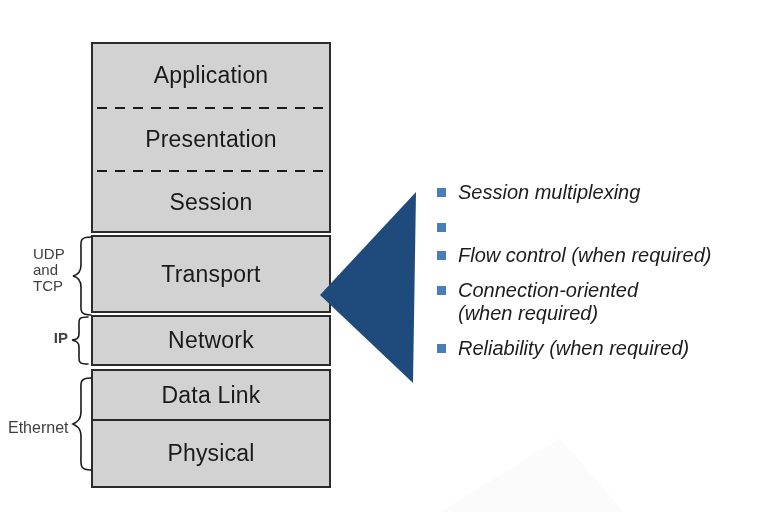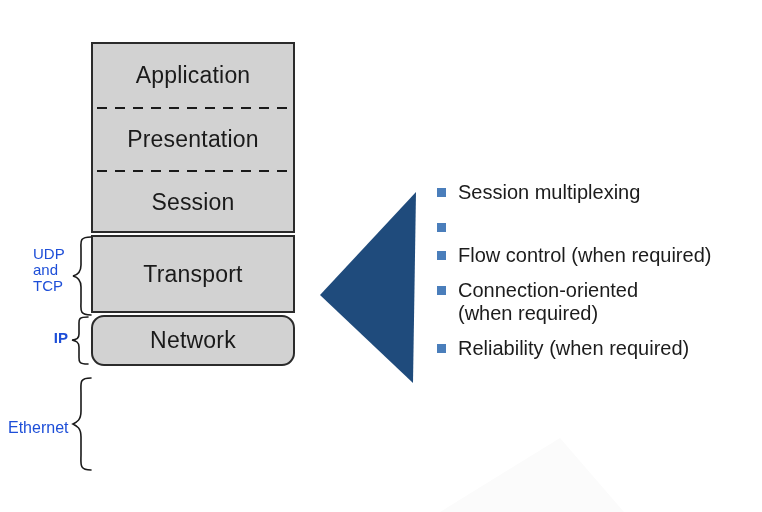--- a/index.html
+++ b/index.html
@@ -2,53 +2,53 @@
 <html><head>
 <meta charset="utf-8">
 <style>
   html,body{margin:0;padding:0;background:#ffffff;}
   #canvas{
     position:relative;width:762px;height:512px;background:#ffffff;overflow:hidden;
     font-family:"Liberation Sans",sans-serif;color:#1a1a1a;
   }
   
   .stack-box{
-    position:absolute;left:91px;width:204px;box-sizing:border-box;
+    position:absolute;left:91px;width:240px;box-sizing:border-box;
     background:#d2d2d2;border:2px solid #2b2b2b;
   }
   #upper-box{top:42px;height:191px;}
   #transport-box{top:235px;height:78px;}
   #network-box{top:315px;height:51px;}
   #lower-box{top:369px;height:119px;}
   .layer-row{
     display:flex;align-items:center;justify-content:center;
     font-size:23px;letter-spacing:.2px;
   }
   #upper-box .layer-row{height:63.6px;}
   .dashed-divider{
     position:absolute;left:4px;right:4px;height:2px;
     background:repeating-linear-gradient(90deg,#1a1a1a 0 10px,transparent 10px 18px);
   }
   #dash-1{top:63px;} #dash-2{top:126px;}
   #row-datalink{height:48px;}
   #solid-divider{height:2px;background:#2b2b2b;margin:0 0;}
   #row-physical{height:65px;}
   
-  .side-label{position:absolute;font-size:15px;line-height:16px;color:#1d4ed8;}
+  .side-label{position:absolute;font-size:15px;line-height:16px;color:#404040;}
   #label-udp-tcp{left:33px;top:246px;text-align:left;}
   #label-udp-tcp span{display:block;}
   #label-ip{left:40px;top:330px;width:28px;text-align:right;font-weight:bold;}
   #label-ethernet{left:8px;top:420px;font-size:16px;}
   
   #callout-list{
     position:absolute;left:437px;top:181px;list-style:none;margin:0;padding:0;
   }
   #callout-list li{
     display:flex;align-items:flex-start;margin:0 0 12px 0;
-    font-size:20px;line-height:23px;color:#1c1c1c;
+    font-size:20px;line-height:23px;color:#1c1c1c;font-style:italic;
   }
   .bullet-square{
     flex:0 0 auto;width:9px;height:9px;background:#4a7ebb;margin:7px 12px 0 0;
   }
   .bullet-text{white-space:nowrap;}
   #callout-list li:nth-child(4) .bullet-text{white-space:normal;max-width:200px;}
   
   #overlay{position:absolute;left:0;top:0;pointer-events:none;}
 </style>
 </head>
@@ -67,24 +67,33 @@
       <span>Session</span>
     </div>
     <div class="dashed-divider" id="dash-1"></div>
     <div class="dashed-divider" id="dash-2"></div>
   </div>
 
   <div class="stack-box layer-row" id="transport-box" style="display:flex;">
     <span>Transport</span>
   </div>
 
-  <div class="stack-box layer-row" id="network-box" style="display:flex;border-radius:13px;">
+  <div class="stack-box layer-row" id="network-box" style="display:flex;">
     <span>Network</span>
   </div>
 
+  <div class="stack-box" id="lower-box">
+    <div class="layer-row" id="row-datalink">
+      <span>Data Link</span>
+    </div>
+    <div id="solid-divider"></div>
+    <div class="layer-row" id="row-physical">
+      <span>Physical</span>
+    </div>
+  </div>
 
   <div class="side-label" id="label-udp-tcp">
     <span>UDP</span>
     <span>and</span>
     <span>TCP</span>
   </div>
   <div class="side-label" id="label-ip">IP</div>
   <div class="side-label" id="label-ethernet">Ethernet</div>
 
   <svg id="overlay" width="762" height="512" viewBox="0 0 762 512">

